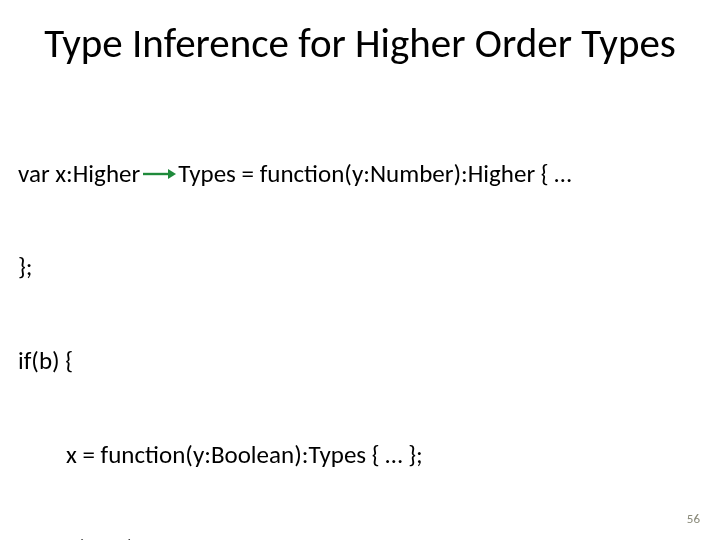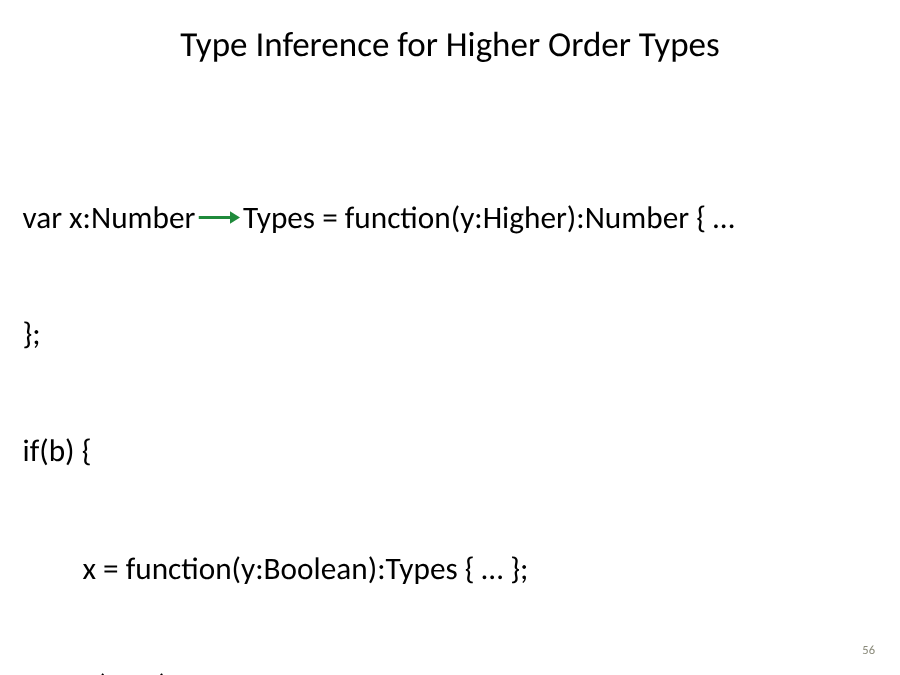--- a/index.html
+++ b/index.html
@@ -17,21 +17,21 @@
     width: 720px;
     height: 540px;
     box-sizing: border-box;
   }
   .title {
     position: absolute;
     top: 18px;
     left: 0;
     right: 0;
     text-align: center;
-    font-size: 28px;
+    font-size: 41px;
     font-weight: 400;
     color: #000;
     letter-spacing: 0px;
   }
   .body {
     position: absolute;
     top: 95px;
     left: 18px;
     right: 10px;
     font-size: 25px;
@@ -47,36 +47,36 @@
     width: 34px;
     height: 14px;
     position: relative;
     margin: 0 2px 4px 2px;
   }
   .arrow-wrap svg { display: block; }
   .page-num {
     position: absolute;
     right: 20px;
     bottom: 14px;
-    font-size: 10px;
+    font-size: 13px;
     color: #8a8a7a;
   }
 </style>
 </head>
 <body>
 
 <div class="slide">
 
   <div class="title">Type Inference for Higher Order Types</div>
 
   <div class="body">
-    <span class="line"><span>var x:</span><span>Number</span><span class="arrow-wrap"><svg width="34" height="14" viewBox="0 0 34 14">
+    <span class="line"><span>var x:</span><span>Higher</span><span class="arrow-wrap"><svg width="34" height="14" viewBox="0 0 34 14">
             <line x1="1" y1="7" x2="26" y2="7" stroke="#1f8a3b" stroke-width="2.4"></line>
             <polygon points="26,2 34,7 26,12" fill="#1f8a3b"></polygon>
-          </svg></span><span>Types</span><span> = function(y:Higher):Number { …</span></span>
+          </svg></span><span>Types</span><span> = function(y:Number):Higher { …</span></span>
     <span class="line">};</span>
     <span class="line">if(b) {</span>
     <span class="line indent">x = function(y:Boolean):Types { … };</span>
     <span class="line indent">x(true);</span>
     
   </div>
 
   <div class="page-num">56</div>
 
 </div>

